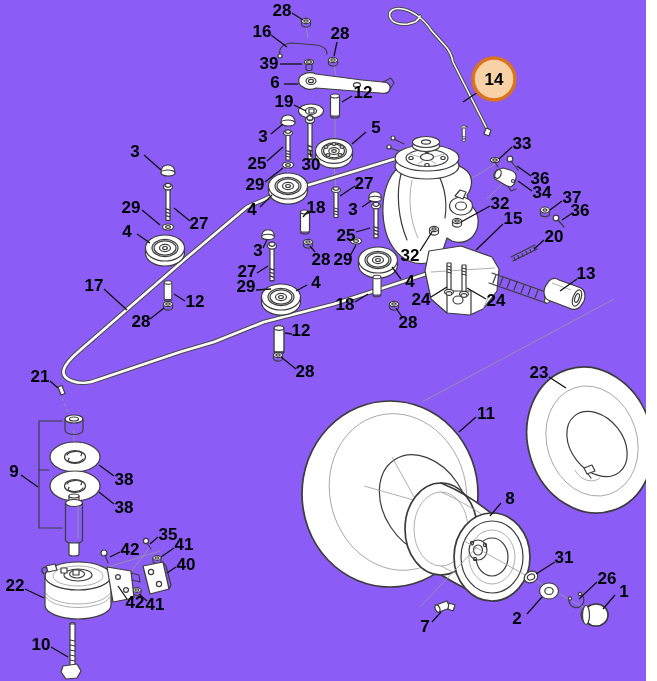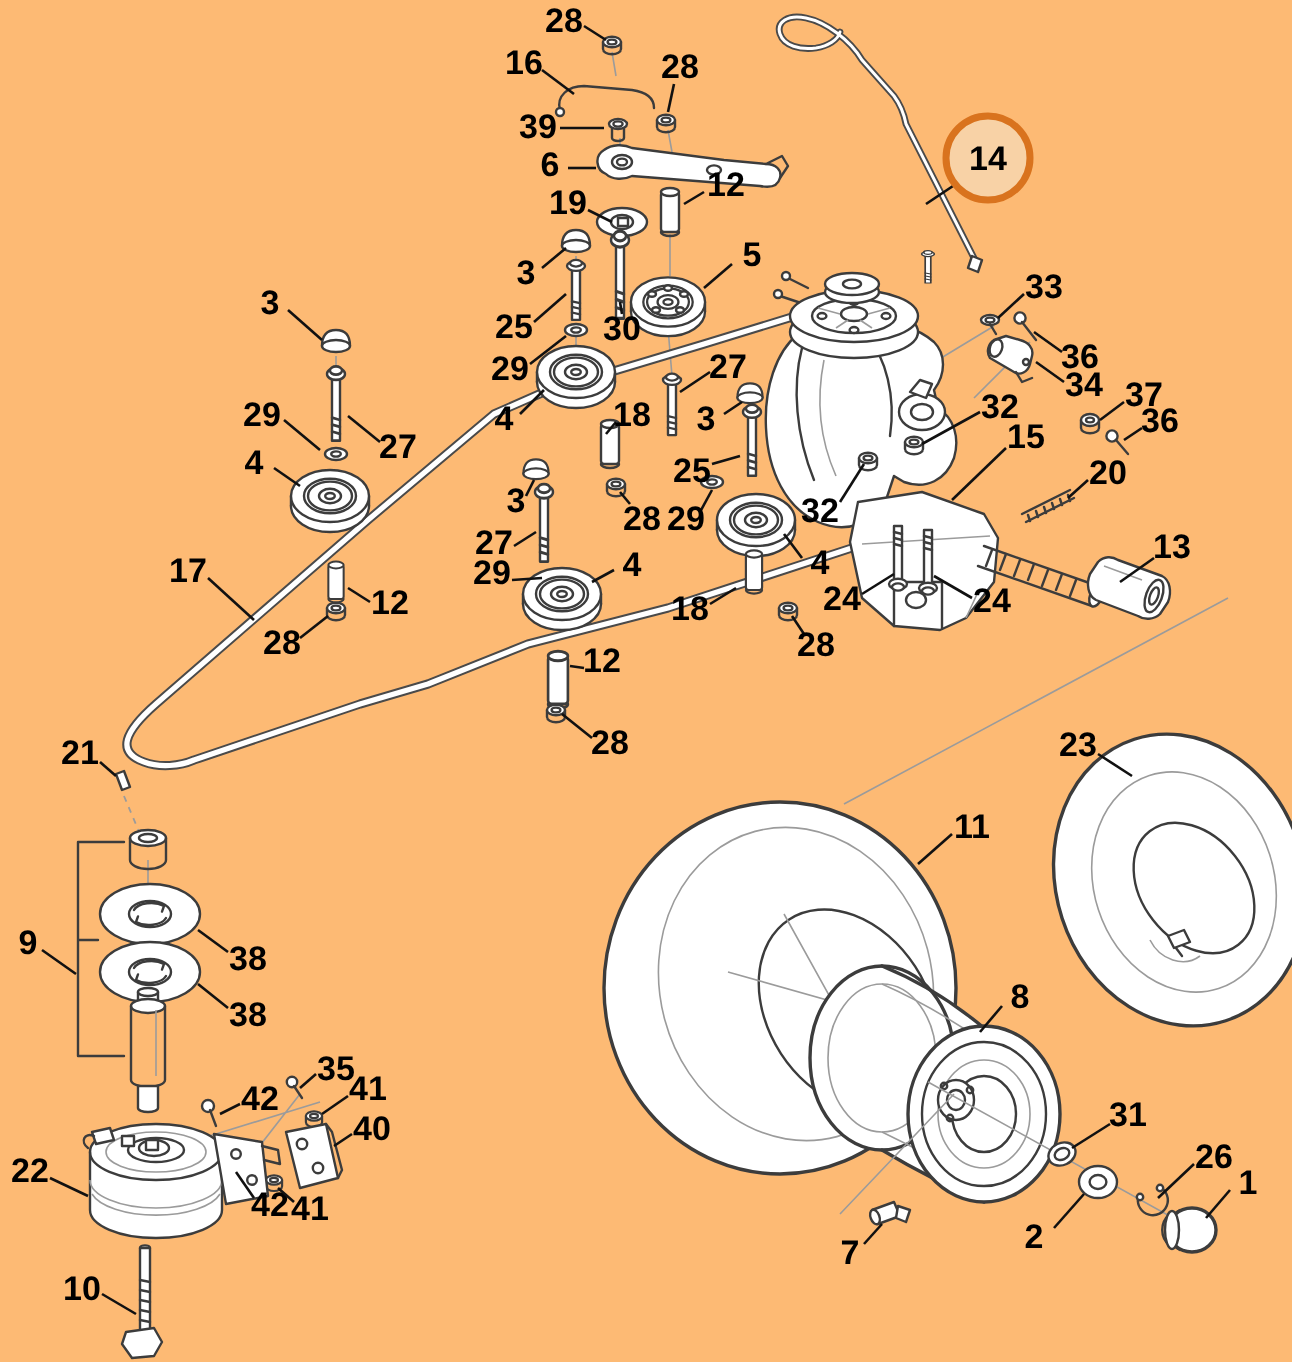--- a/index.html
+++ b/index.html
@@ -1,16 +1,16 @@
 <!DOCTYPE html>
 <html><head>
 <meta charset="utf-8">
 <style>
   html,body{margin:0;padding:0;background:#ffffff;}
-  .stage{position:relative;width:646px;height:681px;background:#fdba74;overflow:hidden;}
+  .stage{position:relative;width:646px;height:681px;background:#8b5cf6;overflow:hidden;}
   svg{display:block;}
   .s{stroke:#3c3c3c;fill:none;stroke-width:1.2;stroke-linecap:round;stroke-linejoin:round;}
   .sw{stroke:#3c3c3c;fill:#ffffff;stroke-width:1.2;stroke-linecap:round;stroke-linejoin:round;}
   .thick{stroke-width:1.7;}
   .sg{stroke:#9b9b9b;fill:none;stroke-width:0.8;}
   .dash{stroke:#9b9b9b;fill:none;stroke-width:0.9;stroke-dasharray:3 3;}
   .belt-o{stroke:#4a4a4a;stroke-width:4.6;fill:none;stroke-linejoin:round;stroke-linecap:round;}
   .belt-i{stroke:#ffffff;stroke-width:2.6;fill:none;stroke-linejoin:round;stroke-linecap:round;}
   .rod-o{stroke:#4a4a4a;stroke-width:3.4;fill:none;stroke-linejoin:round;stroke-linecap:round;}
   .rod-i{stroke:#ffffff;stroke-width:1.5;fill:none;stroke-linejoin:round;stroke-linecap:round;}

